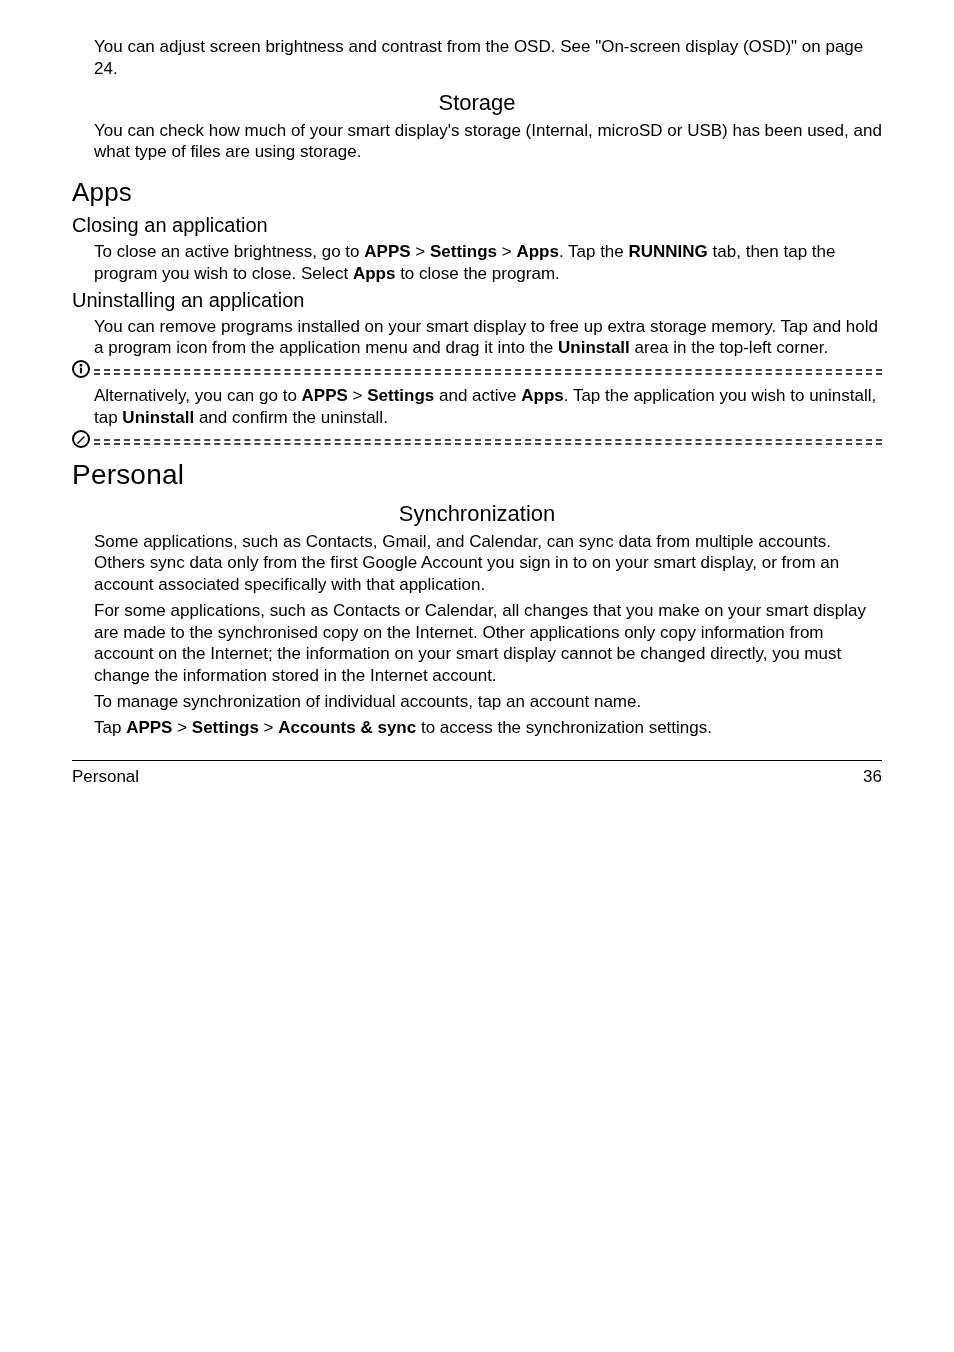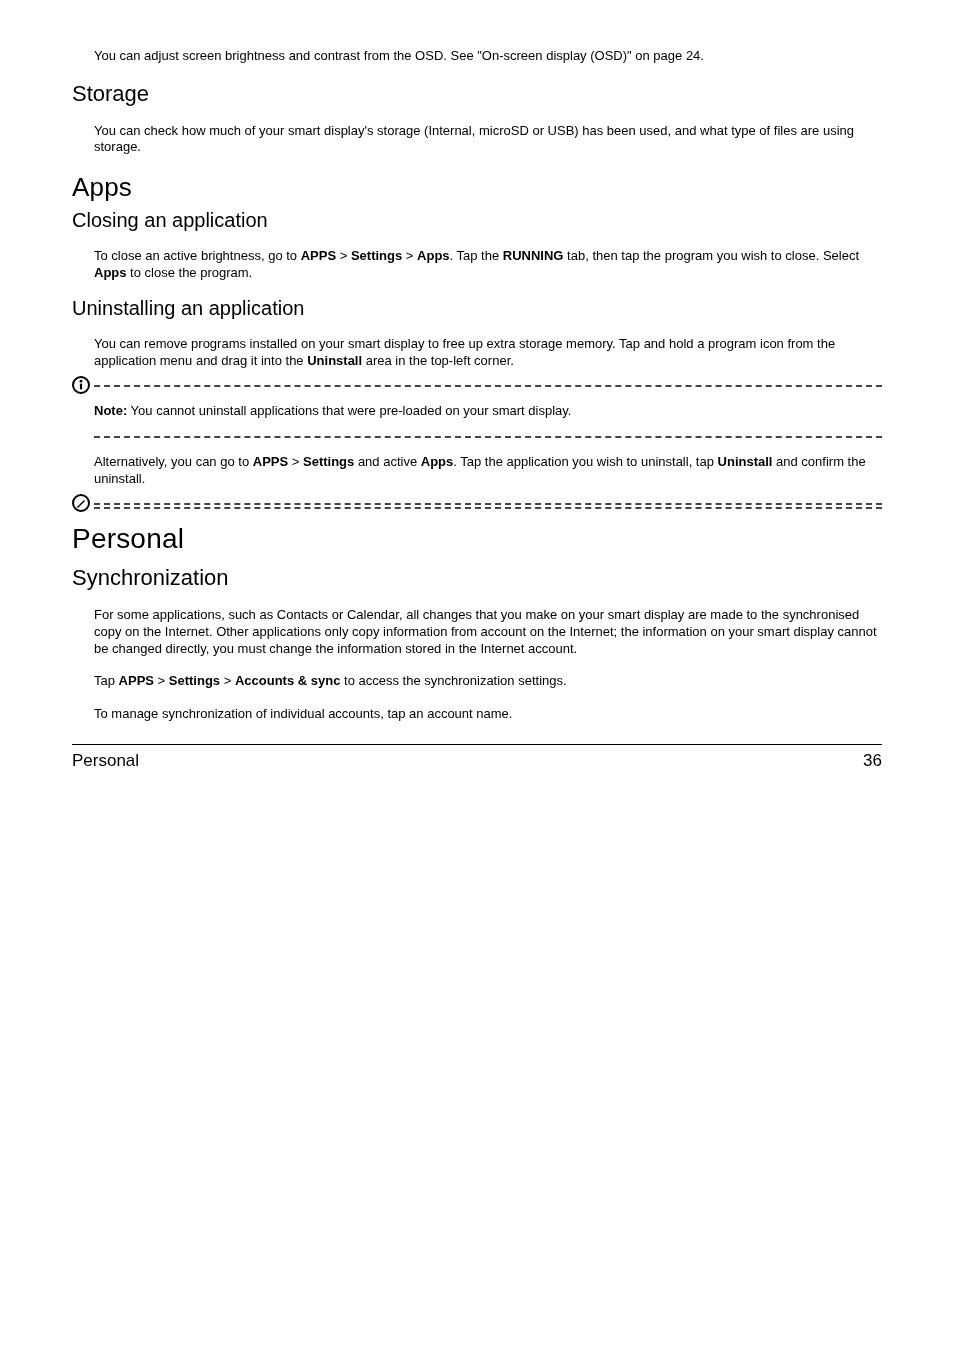--- a/index.html
+++ b/index.html
@@ -7,23 +7,23 @@
     color: #000;
     background: #fff;
     margin: 0;
     width: 954px;
     box-sizing: border-box;
     padding: 32px 72px 24px 72px;
   }
   .body-indent { padding-left: 22px; }
   .note-indent { padding-left: 22px; }
   .h2 { font-size: 26px; margin: 14px 0 6px 0; font-weight: normal; letter-spacing: 0.2px; }
-  .h3 { font-size: 22px; margin: 10px 0 4px 0; font-weight: normal; }
+  .h3 { font-size: 22px; margin: 10px 0 4px 0; font-weight: normal; text-align: center; }
   .h4 { font-size: 20px; margin: 0 0 4px 0; font-weight: normal; }
-  p { font-size: 13px; line-height: 1.28; margin: 16px 0; }
+  p { font-size: 17px; line-height: 1.28; margin: 4px 0; }
   .note-box { position: relative; margin: 10px 0; }
   .note-top, .note-bottom {
     border: none;
     border-top: 2px dashed #444;
     margin: 2px 0 2px 22px;
   }
   .note-icon {
     position: absolute;
     left: 0px;
     top: -9px;
@@ -67,23 +67,20 @@
   </p>
 </div>
 
 <div class="note-box">
   <svg class="note-icon" viewBox="0 0 18 18">
     <circle cx="9" cy="9" r="8" fill="none" stroke="#000" stroke-width="2"></circle>
     <circle cx="9" cy="5.2" r="1.4" fill="#000"></circle>
     <rect x="7.9" y="7.5" width="2.2" height="6" rx="1" fill="#000"></rect>
   </svg>
   <hr class="note-top">
-  <p class="note-indent">
-    <b>Note:</b><span> You cannot uninstall applications that were pre-loaded on your smart display.</span>
-  </p>
   <hr class="note-bottom">
 </div>
 
 <div class="body-indent">
   <p>
     <span>Alternatively, you can go to </span><b>APPS</b><span> &gt; </span><b>Settings</b><span> and active </span><b>Apps</b><span>. Tap the application you wish to uninstall, tap </span><b>Uninstall</b><span> and confirm the uninstall.</span>
   </p>
 </div>
 
 <div class="note-box">
@@ -93,23 +90,24 @@
     <path d="M4.5 13.5 L5 13 L6 14 Z" fill="#000"></path>
   </svg>
   <hr class="note-top">
   <hr class="note-bottom">
 </div>
 
 <div class="h2" style="font-size:28px;">Personal</div>
 
 <div class="h3">Synchronization</div>
 <div class="body-indent">
+  <p>Some applications, such as Contacts, Gmail, and Calendar, can sync data from multiple accounts. Others sync data only from the first Google Account you sign in to on your smart display, or from an account associated specifically with that application.</p>
   <p>For some applications, such as Contacts or Calendar, all changes that you make on your smart display are made to the synchronised copy on the Internet. Other applications only copy information from account on the Internet; the information on your smart display cannot be changed directly, you must change the information stored in the Internet account.</p>
+  <p>To manage synchronization of individual accounts, tap an account name.</p>
   <p>
     <span>Tap </span><b>APPS</b><span> &gt; </span><b>Settings</b><span> &gt; </span><b>Accounts &amp; sync</b><span> to access the synchronization settings.</span>
   </p>
-  <p>To manage synchronization of individual accounts, tap an account name.</p>
 </div>
 
 <div class="footer">
   <span>Personal</span>
   <span>36</span>
 </div>
 
 </body></html>

